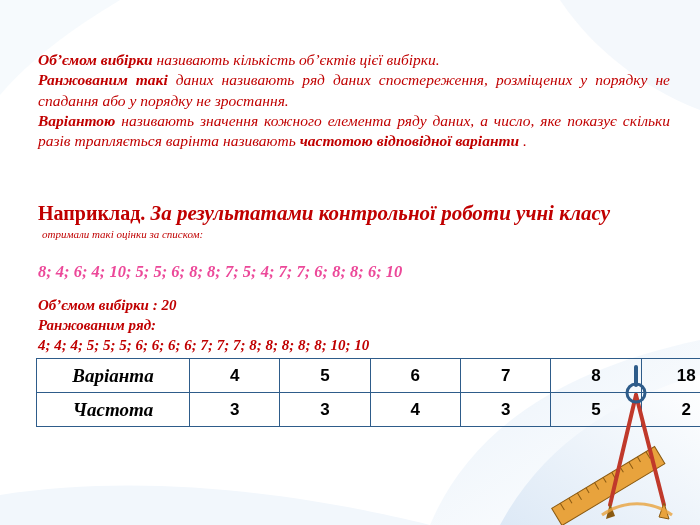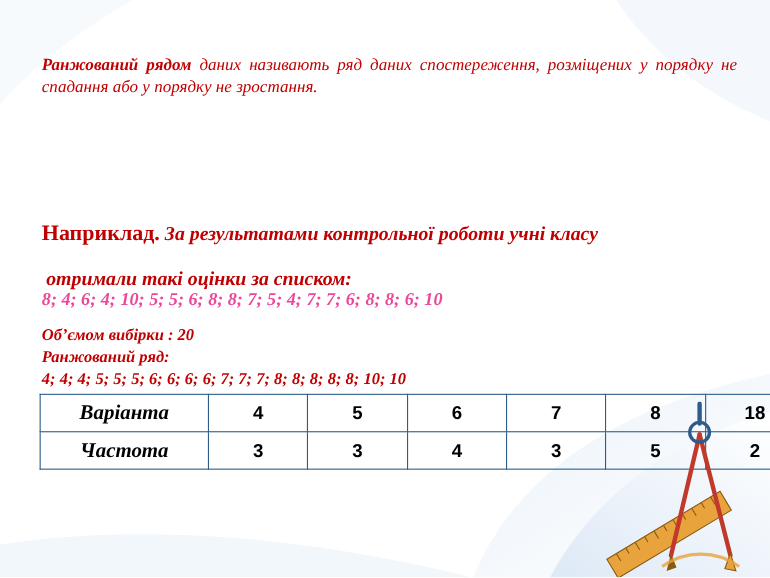--- a/index.html
+++ b/index.html
@@ -63,27 +63,27 @@
   }
   .example-line1 .naprik {
     font-weight: bold;
     font-style: normal;
     font-size: 20px;
     text-align: right;
   }
   .example-line1 .rest {
     font-weight: bold;
     font-style: italic;
-    font-size: 18px;
+    font-size: 21px;
   }
   .example-line2 {
-    font-weight: bold;
-    font-style: italic;
-    font-size: 18px;
-    margin-top: 17px;
+    font-weight: normal;
+    font-style: italic;
+    font-size: 11px;
+    margin-top: 1px;
     margin-left: 4px;
   }
   .data-list {
     position: absolute;
     left: 38px;
     top: 262px;
     color: #ec4899;
     font-weight: bold;
     font-style: italic;
     font-size: 16.5px;
@@ -158,33 +158,35 @@
     <path d="M430,525 C470,430 560,370 700,340 L700,525 Z" fill="url(#swA)"></path>
     <path d="M500,525 C540,450 610,400 700,375 L700,525 Z" fill="url(#swB)"></path>
     <path d="M0,495 C160,470 330,500 430,525 L0,525 Z" fill="#f2f7fc"></path>
     <path d="M560,0 C600,60 660,95 700,110 L700,0 Z" fill="#f4f8fc"></path>
     <path d="M0,0 L120,0 C70,30 30,60 0,95 Z" fill="#f6fafd"></path>
   </svg>
 
   <div class="content">
 
     <div class="defs-block">
-      <p><span class="term">Ранжований рядом</span><span class="normal"> даних називають ряд даних спостереження, розміщених у порядку не спадання або у порядку не зростання.</span></p>
+      <p><span class="term">Об’ємом вибірки</span><span class="normal"> називають кількість об’єктів цієї  вибірки.</span></p>
+      <p><span class="term">Ранжованим такі</span><span class="normal"> даних називають ряд даних спостереження, розміщених у порядку не спадання або у порядку не зростання.</span></p>
+      <p><span class="term">Варіантою</span><span class="normal">  називають значення кожного елемента ряду даних, а число, яке показує  скільки разів трапляється варінта називають </span><span class="term">частотою відповідної варіанти</span><span class="normal"> .</span></p>
     </div>
 
     <div class="example-block">
       <div class="example-line1"><span class="naprik">Наприклад.</span><span class="rest"> За результатами контрольної роботи учні класу</span></div>
       <div class="example-line2">отримали такі оцінки за списком:</div>
     </div>
 
     <div class="data-list">8; 4; 6; 4; 10; 5; 5; 6; 8; 8; 7; 5;  4; 7; 7; 6; 8; 8; 6; 10</div>
 
     <div class="summary-block">
       <div>Об’ємом вибірки : 20</div>
-      <div>Ранжований ряд:</div>
+      <div>Ранжованим ряд:</div>
       <div>4; 4; 4; 5; 5; 5; 6; 6; 6; 6; 7;  7; 7; 8; 8; 8; 8; 8; 10; 10</div>
     </div>
 
     <table class="freq-table">
       <tbody>
           <tr>
         <td class="rowhead">Варіанта</td>
         <td class="cell">4</td>
         <td class="cell">5</td>
         <td class="cell">6</td>

